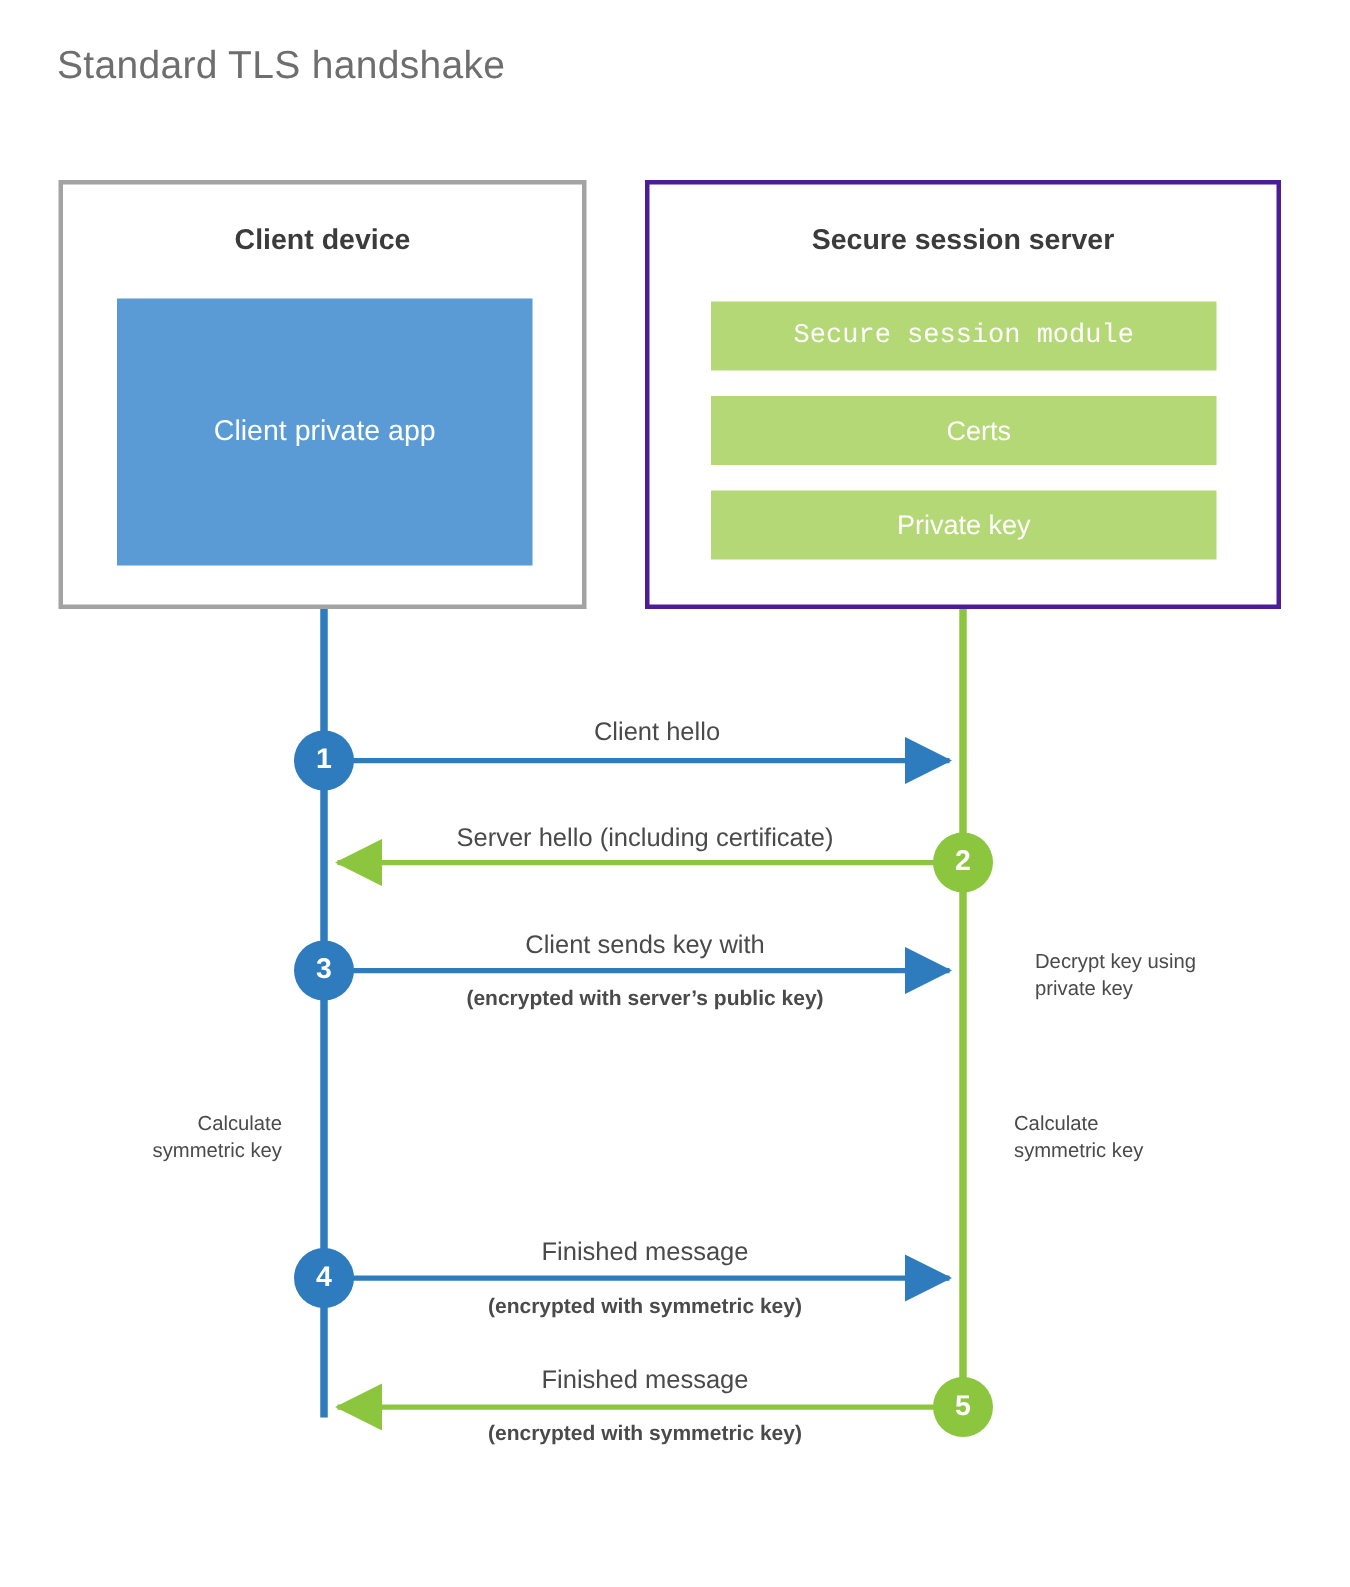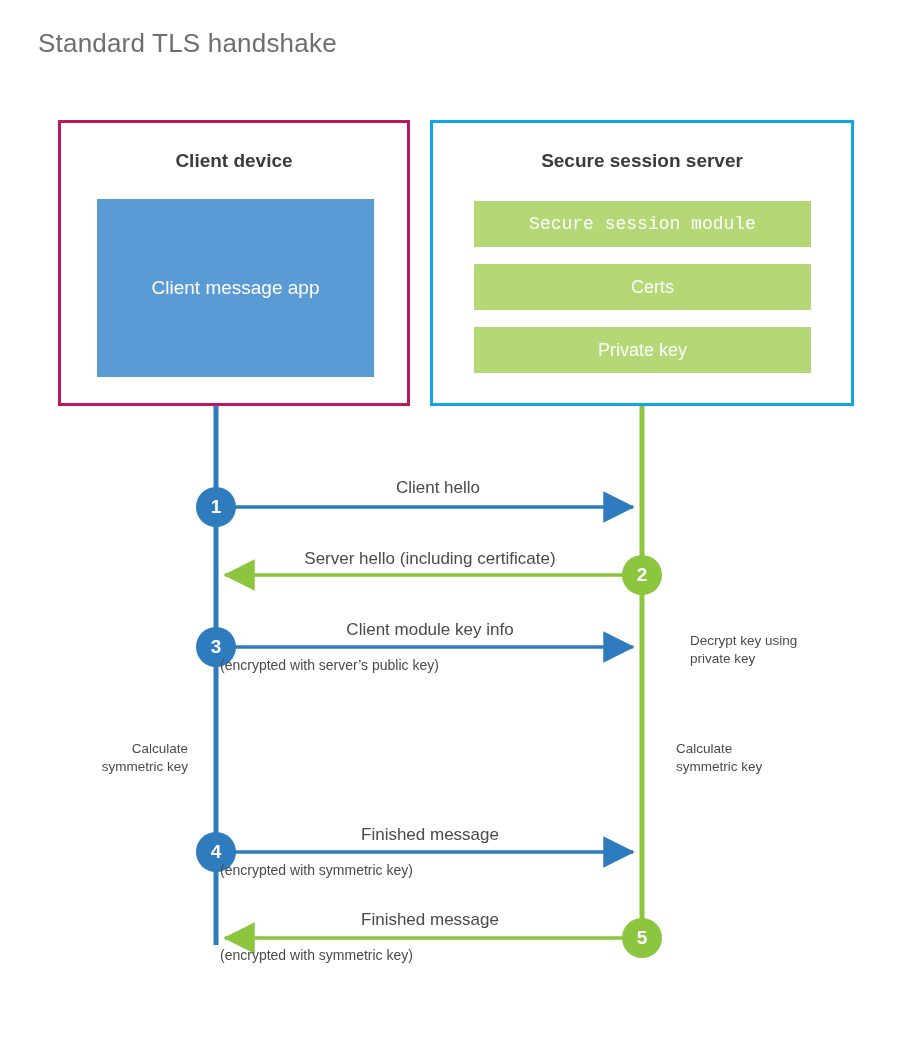--- a/index.html
+++ b/index.html
@@ -33,27 +33,26 @@
 
   
   .party-box {
     position: absolute;
     background: #ffffff;
     box-sizing: border-box;
   }
   #client-box {
     left: 39px; top: 120px;
     width: 352px; height: 286px;
-    border: 3px solid #be185d;
-    margin-left: 19px;
+    border: 3px solid #a3a3a3;
   }
   #server-box {
     left: 430px; top: 120px;
     width: 424px; height: 286px;
-    border: 3px solid #0ea5e9;
+    border: 3px solid #4c1d95;
   }
   .party-title {
     position: absolute;
     left: 0; right: 0;
     top: 27px;
     text-align: center;
     font-size: 19px;
     font-weight: bold;
     color: #3b3b3b;
   }
@@ -123,24 +122,24 @@
   .msg-label {
     position: absolute;
     text-align: center;
     color: #4a4a4a;
     font-size: 17px;
     font-weight: 300;
     white-space: nowrap;
   }
   .msg-sublabel {
     position: absolute;
-    text-align: left;
+    text-align: center;
     color: #4a4a4a;
     font-size: 14px;
-    font-weight: 400;
+    font-weight: 700;
     white-space: nowrap;
   }
 
   
   .side-note {
     position: absolute;
     color: #4a4a4a;
     font-size: 13.5px;
     font-weight: 300;
     line-height: 1.3;
@@ -151,21 +150,21 @@
 </style>
 </head>
 <body>
 
 <div id="diagram-root">
 
   <div class="page-title">Standard TLS handshake</div>
 
   <div class="party-box" id="client-box">
     <div class="party-title">Client device</div>
-    <div class="client-app-block">Client message app</div>
+    <div class="client-app-block">Client private app</div>
   </div>
 
   <div class="party-box" id="server-box">
     <div class="party-title">Secure session server</div>
     <div class="server-bar b0">Secure session module</div>
     <div class="server-bar b1">Certs</div>
     <div class="server-bar b2">Private key</div>
   </div>
 
   <svg id="sequence-svg" viewBox="0 0 900 1058" xmlns="http://www.w3.org/2000/svg">
@@ -196,21 +195,21 @@
   <div class="step-circle client" style="left:196px; top:487px;">1</div>
   <div class="step-circle server" style="left:622px; top:555px;">2</div>
   <div class="step-circle client" style="left:196px; top:627px;">3</div>
   <div class="step-circle client" style="left:196px; top:832px;">4</div>
   <div class="step-circle server" style="left:622px; top:918px;">5</div>
 
   <div class="msg-label" style="left:228px; top:478px; width:420px;">Client hello</div>
 
   <div class="msg-label" style="left:220px; top:549px; width:420px;">Server hello (including certificate)</div>
 
-  <div class="msg-label" style="left:220px; top:620px; width:420px;">Client module key info</div>
+  <div class="msg-label" style="left:220px; top:620px; width:420px;">Client sends key with</div>
   <div class="msg-sublabel" style="left:220px; top:657px; width:420px;">(encrypted with server’s public key)</div>
 
   <div class="msg-label" style="left:220px; top:825px; width:420px;">Finished message</div>
   <div class="msg-sublabel" style="left:220px; top:862px; width:420px;">(encrypted with symmetric key)</div>
 
   <div class="msg-label" style="left:220px; top:910px; width:420px;">Finished message</div>
   <div class="msg-sublabel" style="left:220px; top:947px; width:420px;">(encrypted with symmetric key)</div>
 
   <div class="side-note left-align" style="left:690px; top:632px; width:200px;">Decrypt key using
 private key</div>

